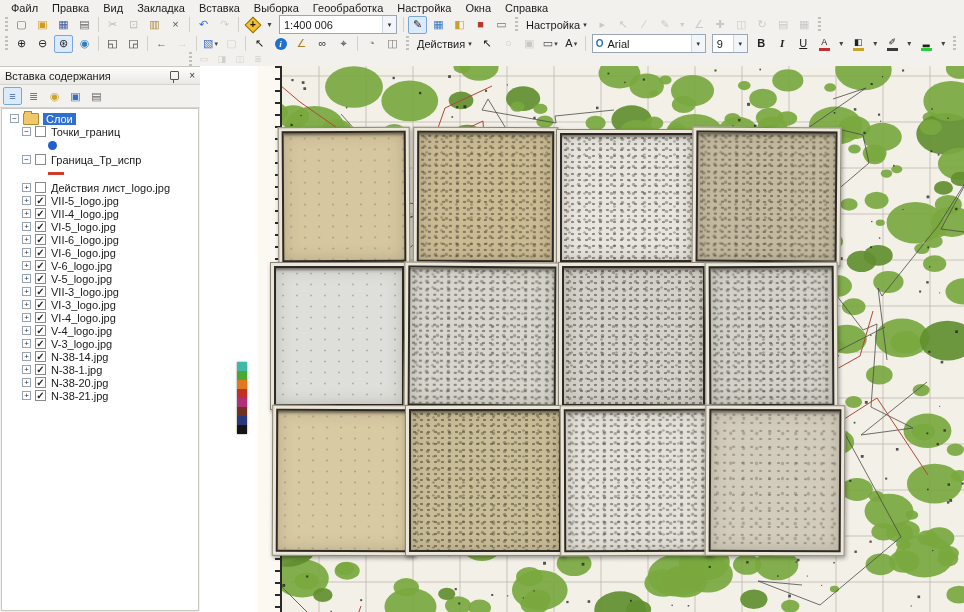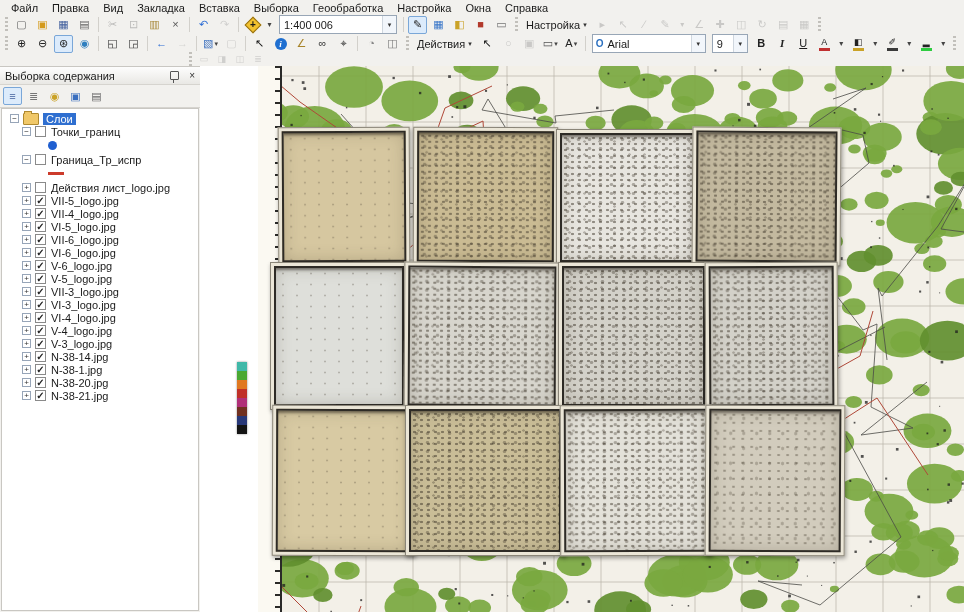--- a/index.html
+++ b/index.html
@@ -352,21 +352,21 @@
           <span class="g" style="color: rgb(153, 153, 153);">◫</span>
         </span>
         <span class="tbtn dis">
           <span class="g" style="color: rgb(153, 153, 153);">≣</span>
         </span>
       </div>
   </div>
 
   <div id="toc">
     <div id="toc-title">
-      <span>Выборка содержания</span>
+      <span>Вставка содержания</span>
       <span class="sp"></span>
       <span class="pin"></span>
       <span class="tclose">×</span>
     </div>
     <div id="toc-tools">
         <span class="tbtn sel">
           <span class="g" style="color: rgb(68, 97, 158);">≡</span>
         </span>
         <span class="tbtn">
           <span class="g" style="color: rgb(119, 119, 119);">≣</span>

